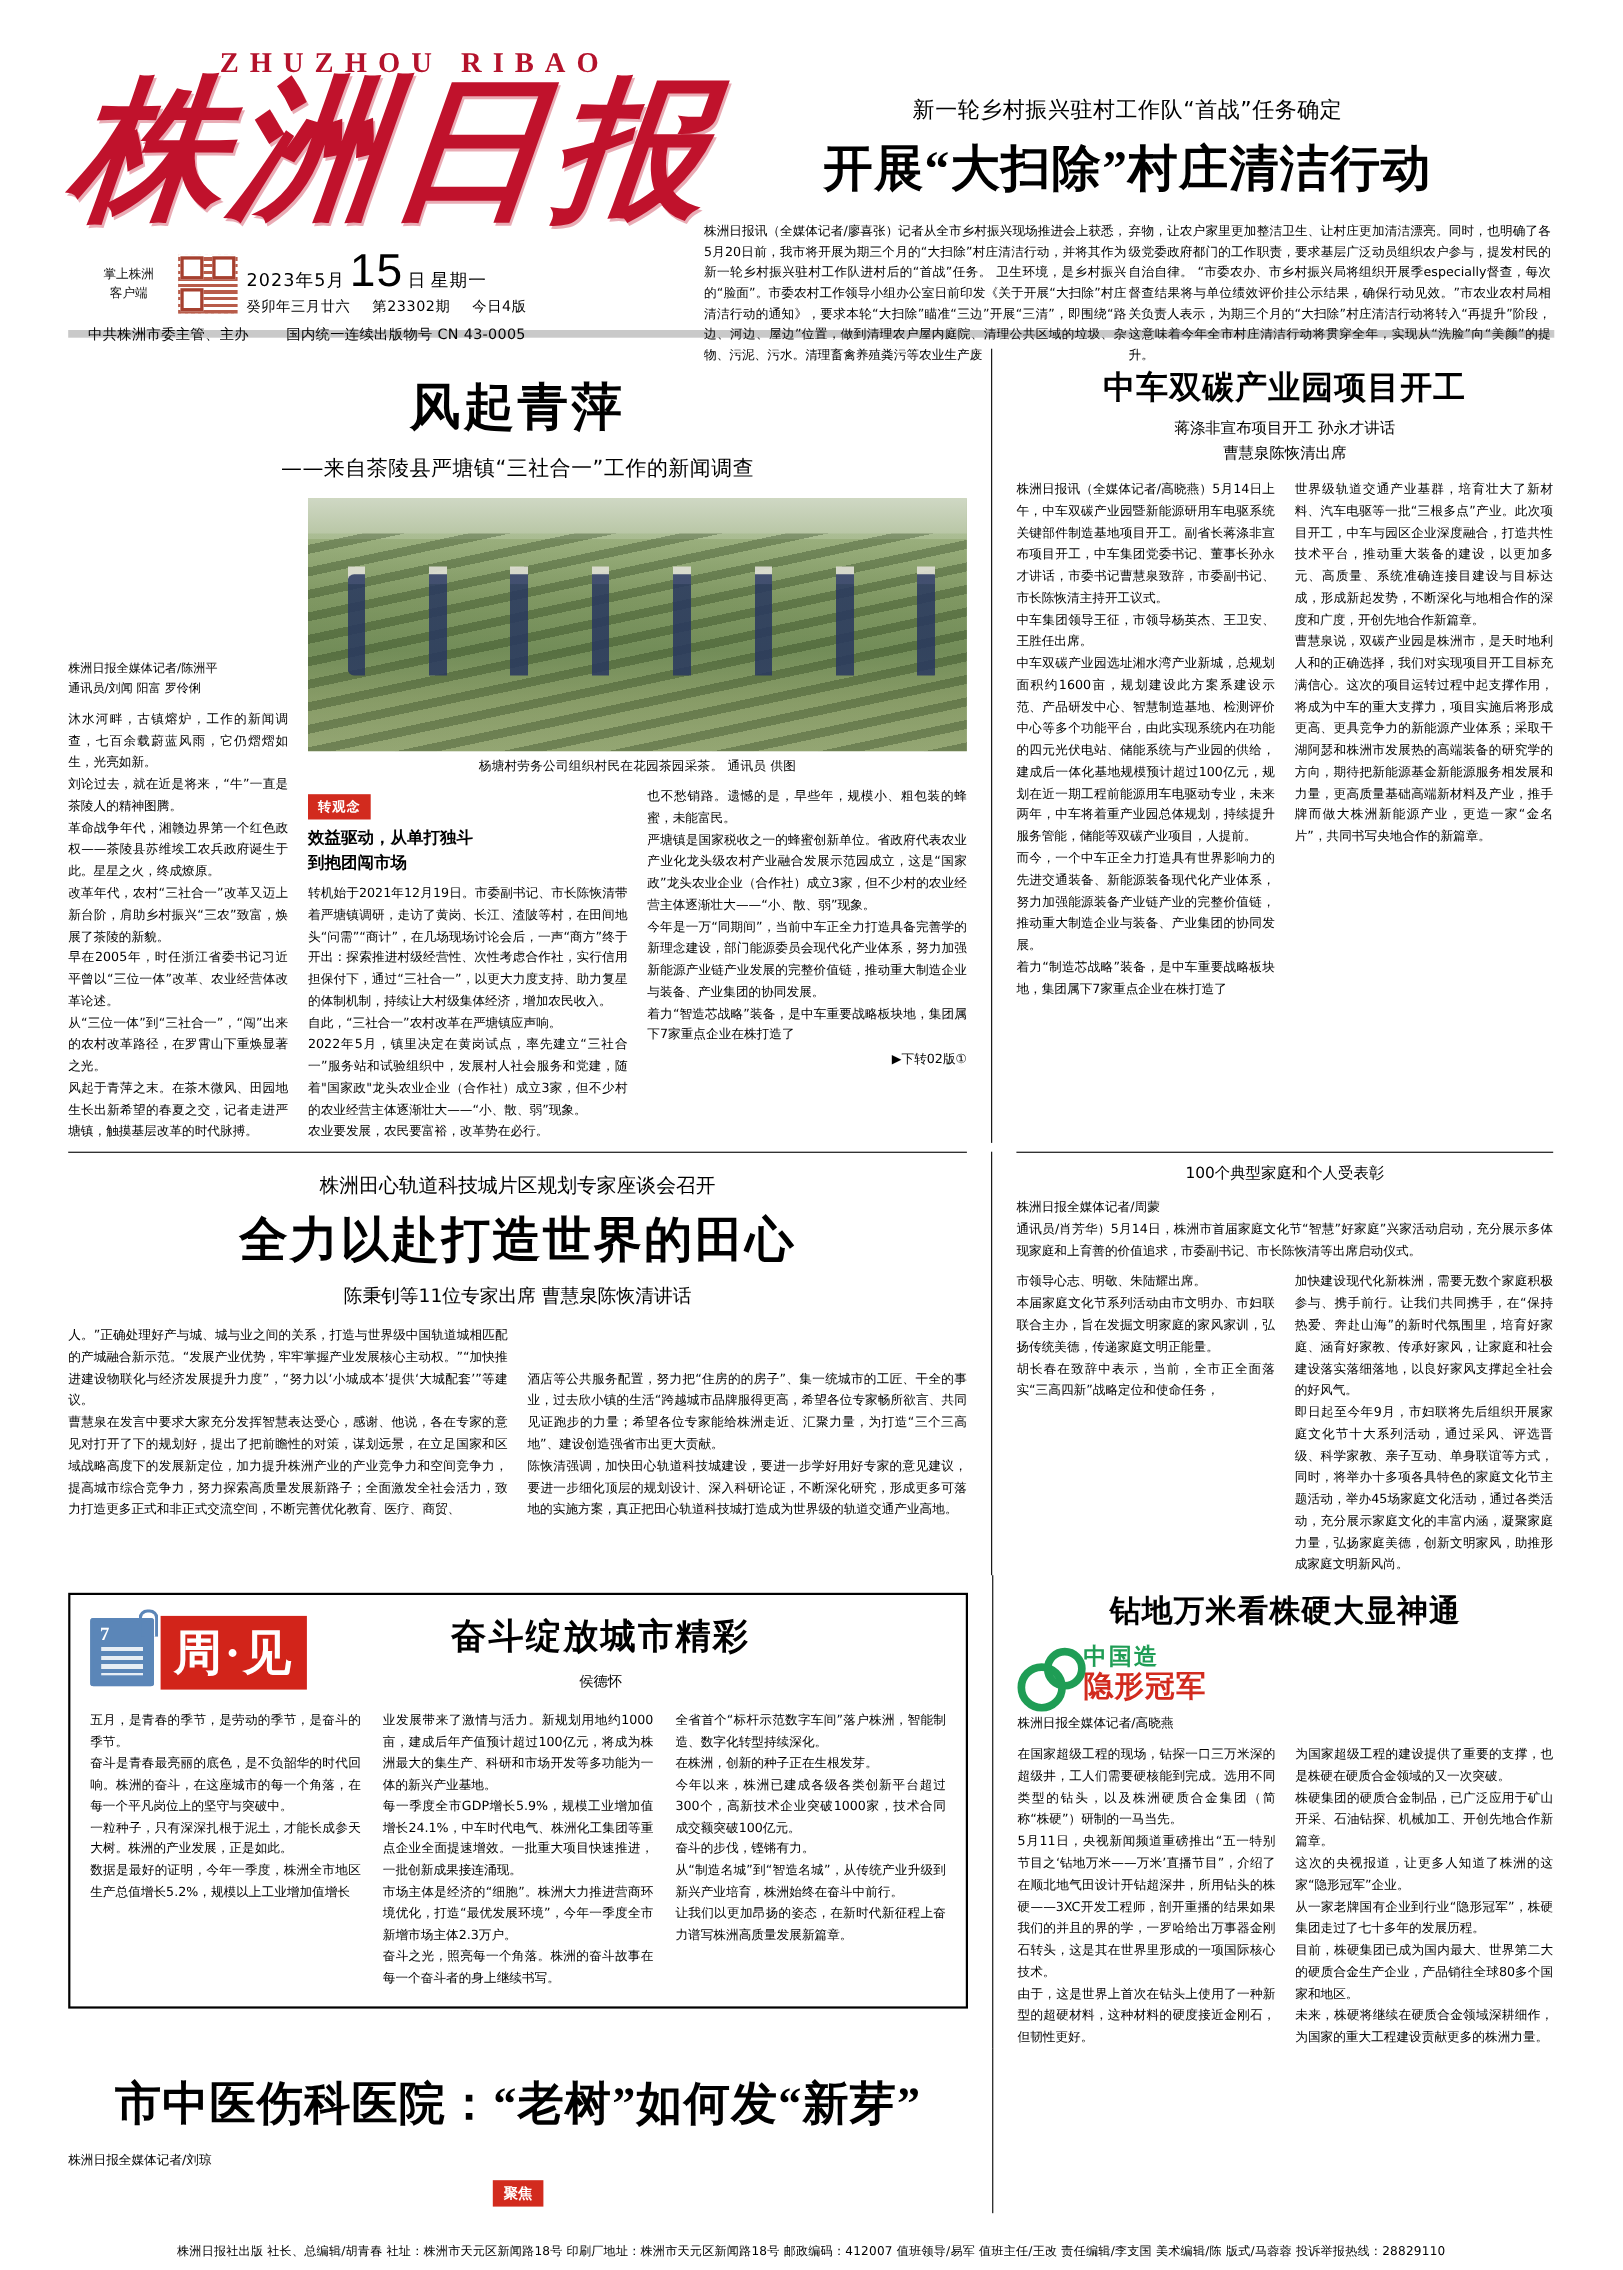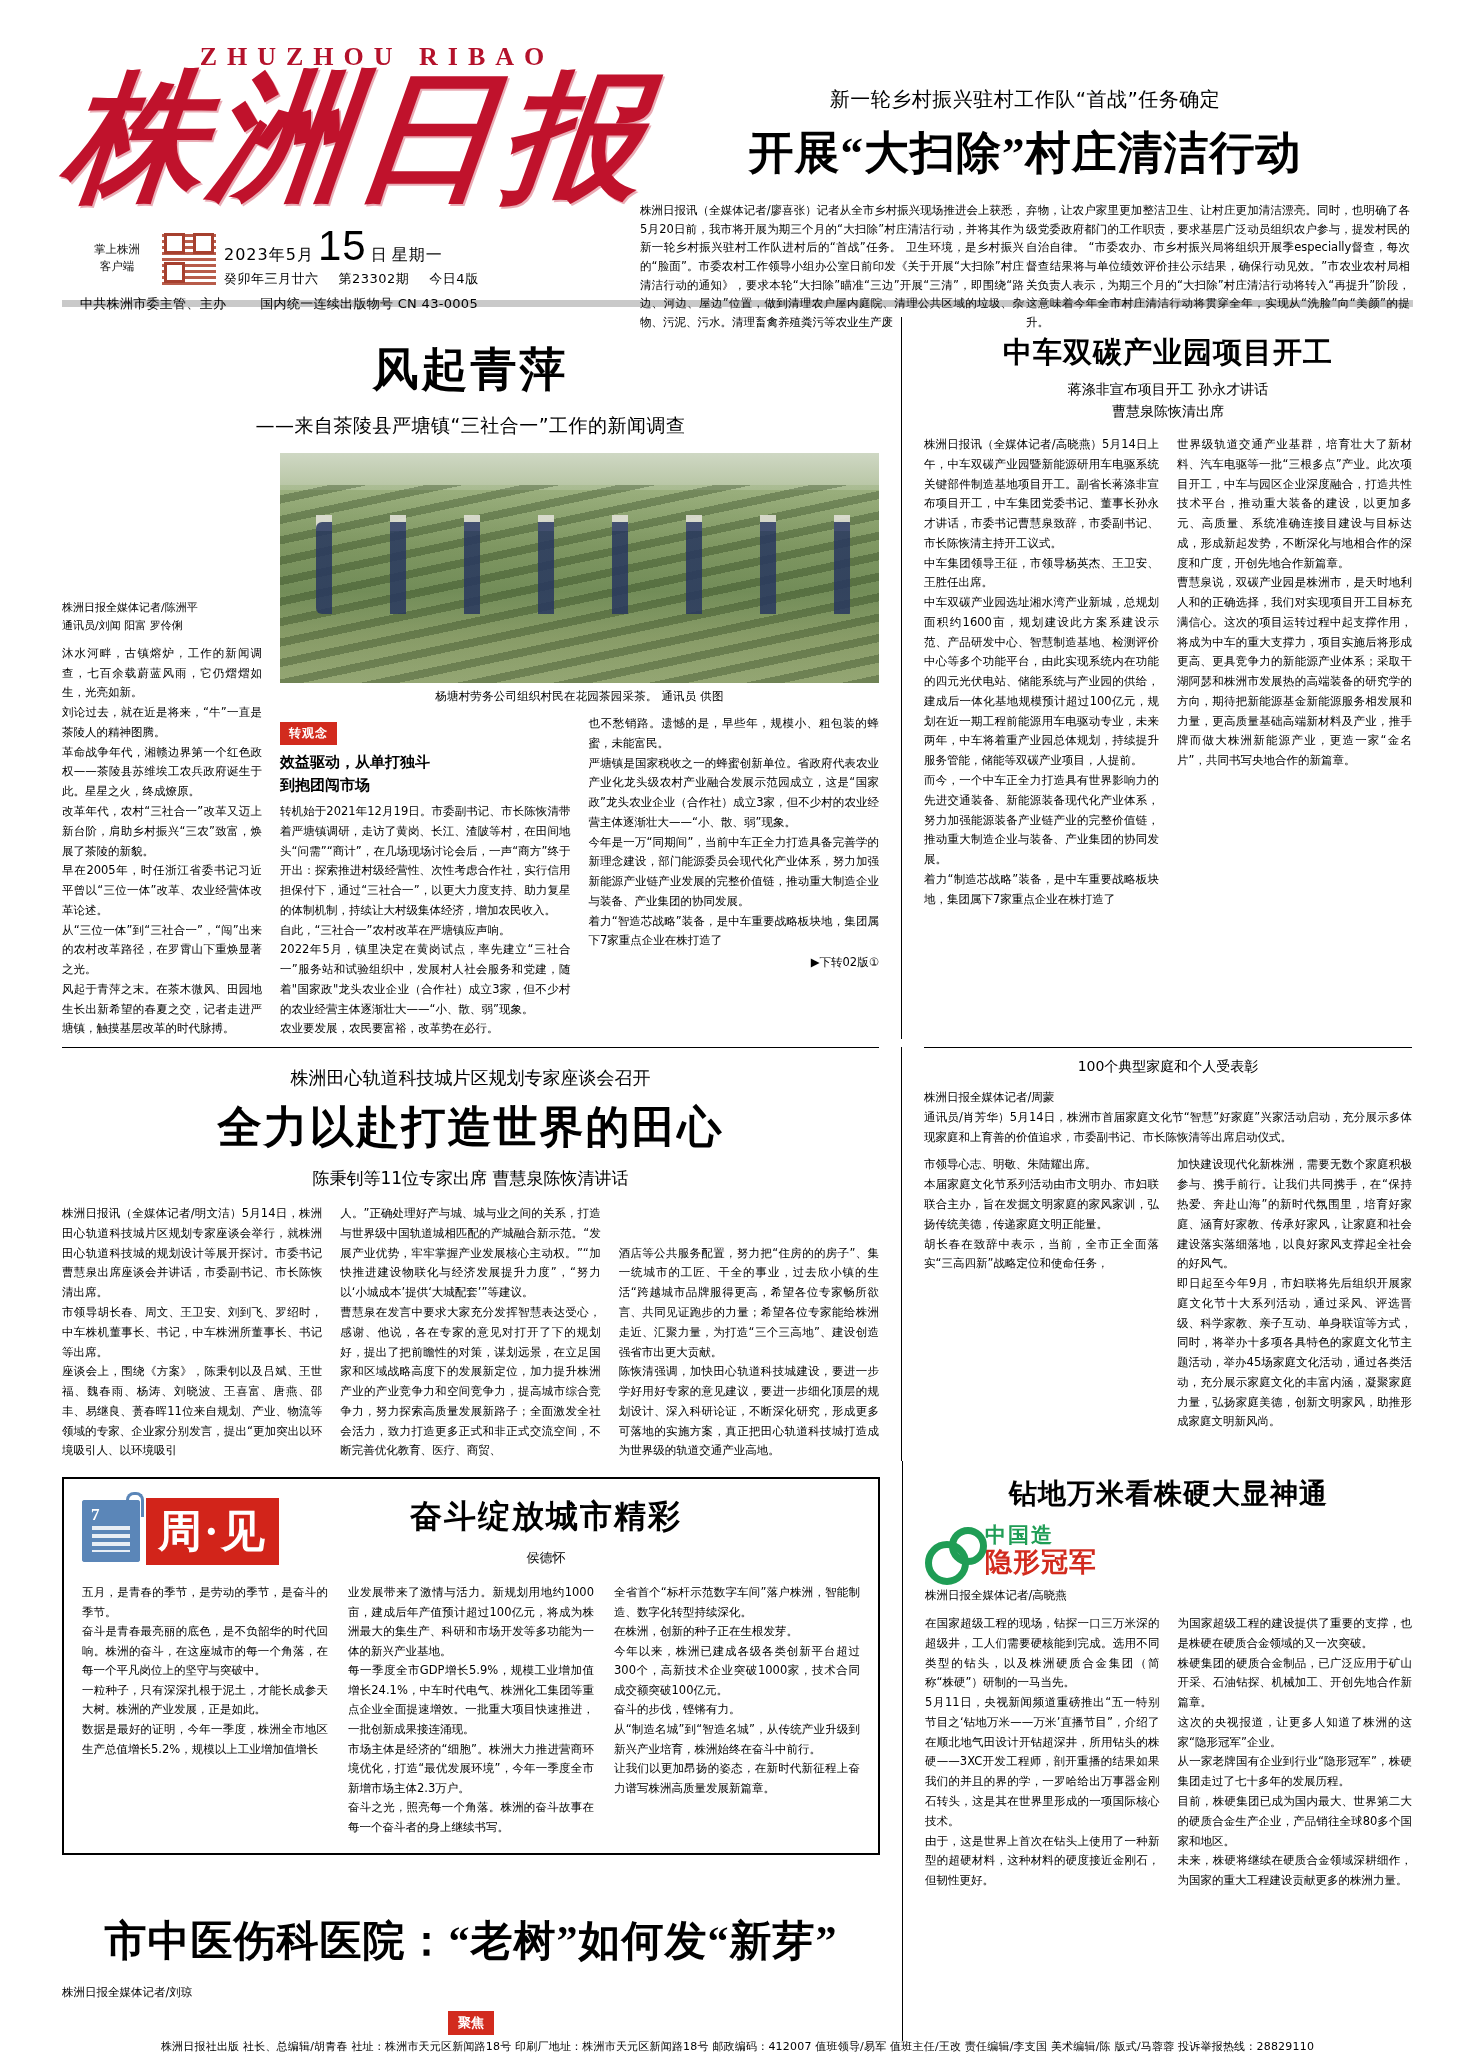--- a/index.html
+++ b/index.html
@@ -275,23 +275,20 @@
       </div>
     </div>
 
     <div class="row" style="margin-top:8px;">
       <div class="colL">
         <div class="hairline" style="margin-bottom:2px;"></div>
         <div class="sec2-kicker">株洲田心轨道科技城片区规划专家座谈会召开</div>
         <div class="sec2-title">全力以赴打造世界的田心</div>
         <div class="sec2-line">陈秉钊等11位专家出席  曹慧泉陈恢清讲话</div>
         <div class="three" style="margin-top:14px;">
-          <div class="txt" style="white-space:pre-line;">株洲日报讯（全媒体记者/明文洁）5月14日，株洲田心轨道科技城片区规划专家座谈会举行，就株洲田心轨道科技城的规划设计等展开探讨。市委书记曹慧泉出席座谈会并讲话，市委副书记、市长陈恢清出席。
-市领导胡长春、周文、王卫安、刘到飞、罗绍时，中车株机董事长、书记，中车株洲所董事长、书记等出席。
-座谈会上，围绕《方案》，陈秉钊以及吕斌、王世福、魏春雨、杨涛、刘晓波、王喜富、唐燕、邵丰、易继良、蒉春晖11位来自规划、产业、物流等领域的专家、企业家分别发言，提出“更加突出以环境吸引人、以环境吸引</div>
           <div class="txt" style="white-space:pre-line;">人。”正确处理好产与城、城与业之间的关系，打造与世界级中国轨道城相匹配的产城融合新示范。“发展产业优势，牢牢掌握产业发展核心主动权。”“加快推进建设物联化与经济发展提升力度”，“努力以‘小城成本’提供‘大城配套’”等建议。
 曹慧泉在发言中要求大家充分发挥智慧表达受心，感谢、他说，各在专家的意见对打开了下的规划好，提出了把前瞻性的对策，谋划远景，在立足国家和区域战略高度下的发展新定位，加力提升株洲产业的产业竞争力和空间竞争力，提高城市综合竞争力，努力探索高质量发展新路子；全面激发全社会活力，致力打造更多正式和非正式交流空间，不断完善优化教育、医疗、商贸、</div>
           <div class="txt" style="white-space:pre-line;">酒店等公共服务配置，努力把“住房的的房子”、集一统城市的工匠、干全的事业，过去欣小镇的生活“跨越城市品牌服得更高，希望各位专家畅所欲言、共同见证跑步的力量；希望各位专家能给株洲走近、汇聚力量，为打造“三个三高地”、建设创造强省市出更大贡献。
 陈恢清强调，加快田心轨道科技城建设，要进一步学好用好专家的意见建议，要进一步细化顶层的规划设计、深入科研论证，不断深化研究，形成更多可落地的实施方案，真正把田心轨道科技城打造成为世界级的轨道交通产业高地。</div>
         </div>
       </div>
 
       <div class="colR">
         <div class="hairline" style="margin-bottom:10px;"></div>
         <div class="rsub">100个典型家庭和个人受表彰</div>

